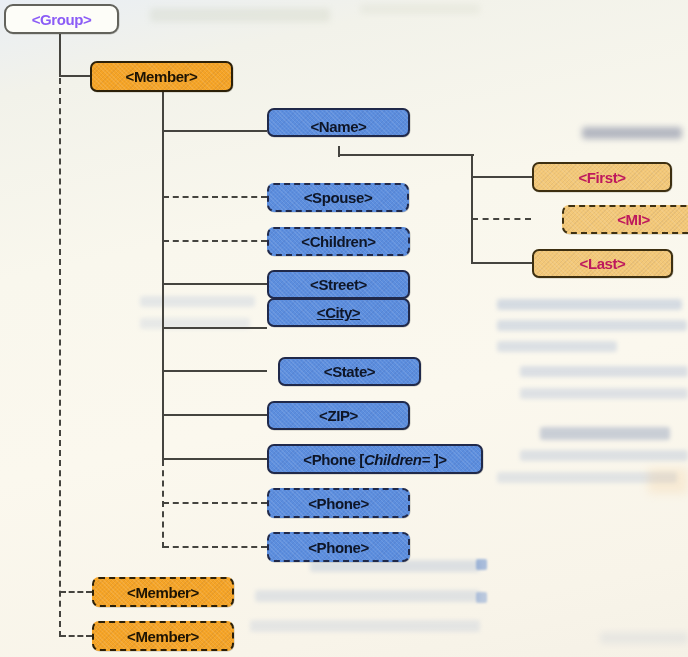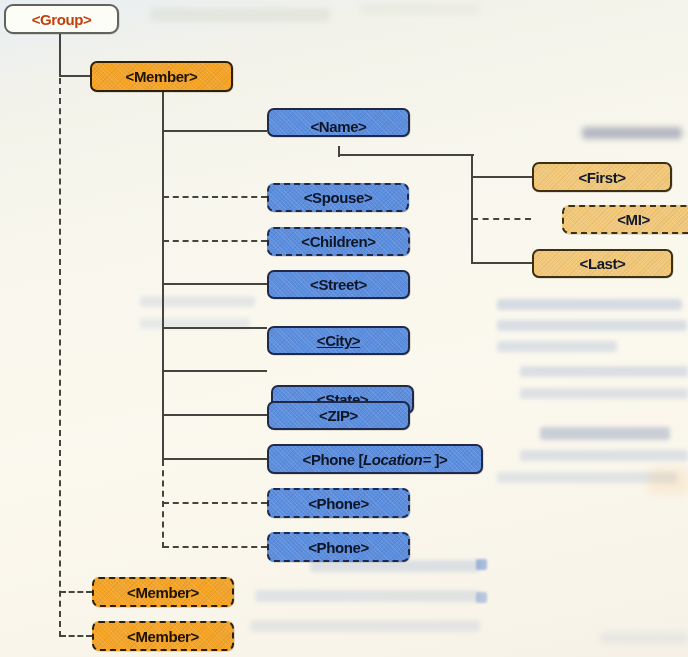--- a/index.html
+++ b/index.html
@@ -24,25 +24,25 @@
     position:absolute;z-index:2;display:flex;align-items:center;justify-content:center;
     border-radius:7px;font-weight:700;font-size:15px;letter-spacing:-0.4px;
     box-shadow:0.5px 0.5px 0 rgba(40,40,30,.25);
   }
   .node::after{ 
     content:"";position:absolute;inset:0;border-radius:5px;pointer-events:none;
     background:
       repeating-linear-gradient(45deg, rgba(255,255,255,.10) 0 1px, rgba(0,0,0,0) 1px 3px),
       repeating-linear-gradient(-45deg, rgba(0,0,60,.05) 0 1px, rgba(0,0,0,0) 1px 3px);
   }
-  .node.white{background:var(--white-fill);border:2px solid var(--white-border);color:#c2410c;border-radius:9px;}
+  .node.white{background:var(--white-fill);border:2px solid var(--white-border);color:#8b5cf6;border-radius:9px;}
   .node.white::after{background:none;}
   .node.blue{background:var(--blue-fill);border:2px solid var(--blue-border);color:#0e1526;}
   .node.orange{background:var(--orange-fill);border:2px solid var(--orange-border);color:#1c1304;align-items:center;}
-  .node.tan{background:var(--tan-fill);border:2px solid var(--tan-border);color:#0f172a;}
+  .node.tan{background:var(--tan-fill);border:2px solid var(--tan-border);color:#be185d;}
   .node.dashed{border-style:dashed;}
   .node .it{font-style:italic;}
   .node span{position:relative;z-index:3;white-space:pre;}
 </style>
 </head>
 <body>
 
 <div id="canvas">
 
   <div class="smudge" style="left:150px;top:8px;width:180px;height:14px;background:#b9c0a8;opacity:.22;filter:blur(3px);"></div>
@@ -101,32 +101,32 @@
       </div>
       <div class="node blue dashed" style="left: 267px; top: 183px; width: 138px; height: 25px;">
         <span>&lt;Spouse&gt;</span>
       </div>
       <div class="node blue dashed" style="left: 267px; top: 227px; width: 139px; height: 25px;">
         <span>&lt;Children&gt;</span>
       </div>
       <div class="node blue" style="left: 267px; top: 270px; width: 139px; height: 25px;">
         <span>&lt;Street&gt;</span>
       </div>
-      <div class="node blue" style="left: 267px; top: 326px; width: 139px; height: 25px; text-decoration: underline;">
+      <div class="node blue" style="left: 267px; top: 298px; width: 139px; height: 25px; text-decoration: underline;">
         <span>&lt;City&gt;</span>
       </div>
-      <div class="node blue" style="left: 271px; top: 357px; width: 139px; height: 25px; margin-top: 28px;">
+      <div class="node blue" style="left: 278px; top: 357px; width: 139px; height: 25px;">
         <span>&lt;State&gt;</span>
       </div>
       <div class="node blue" style="left: 267px; top: 401px; width: 139px; height: 25px;">
         <span>&lt;ZIP&gt;</span>
       </div>
       <div class="node blue" style="left: 267px; top: 444px; width: 212px; height: 26px; text-align: center;">
         <span>&lt;Phone [</span>
-        <span class="it">Location=</span>
+        <span class="it">Children=</span>
         <span> ]&gt;</span>
       </div>
       <div class="node blue dashed" style="left: 267px; top: 488px; width: 139px; height: 26px;">
         <span>&lt;Phone&gt;</span>
       </div>
       <div class="node blue dashed" style="left: 267px; top: 532px; width: 139px; height: 26px;">
         <span>&lt;Phone&gt;</span>
       </div>
       <div class="node orange dashed" style="left: 92px; top: 577px; width: 138px; height: 26px;">
         <span>&lt;Member&gt;</span>

